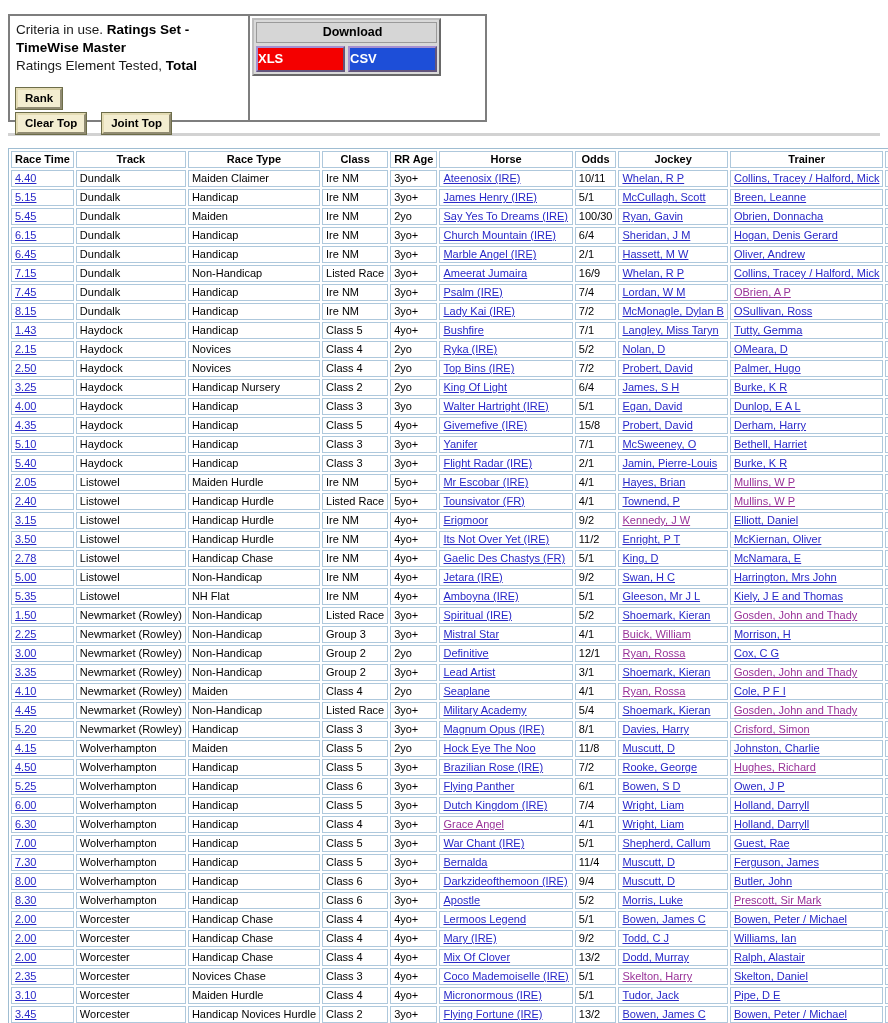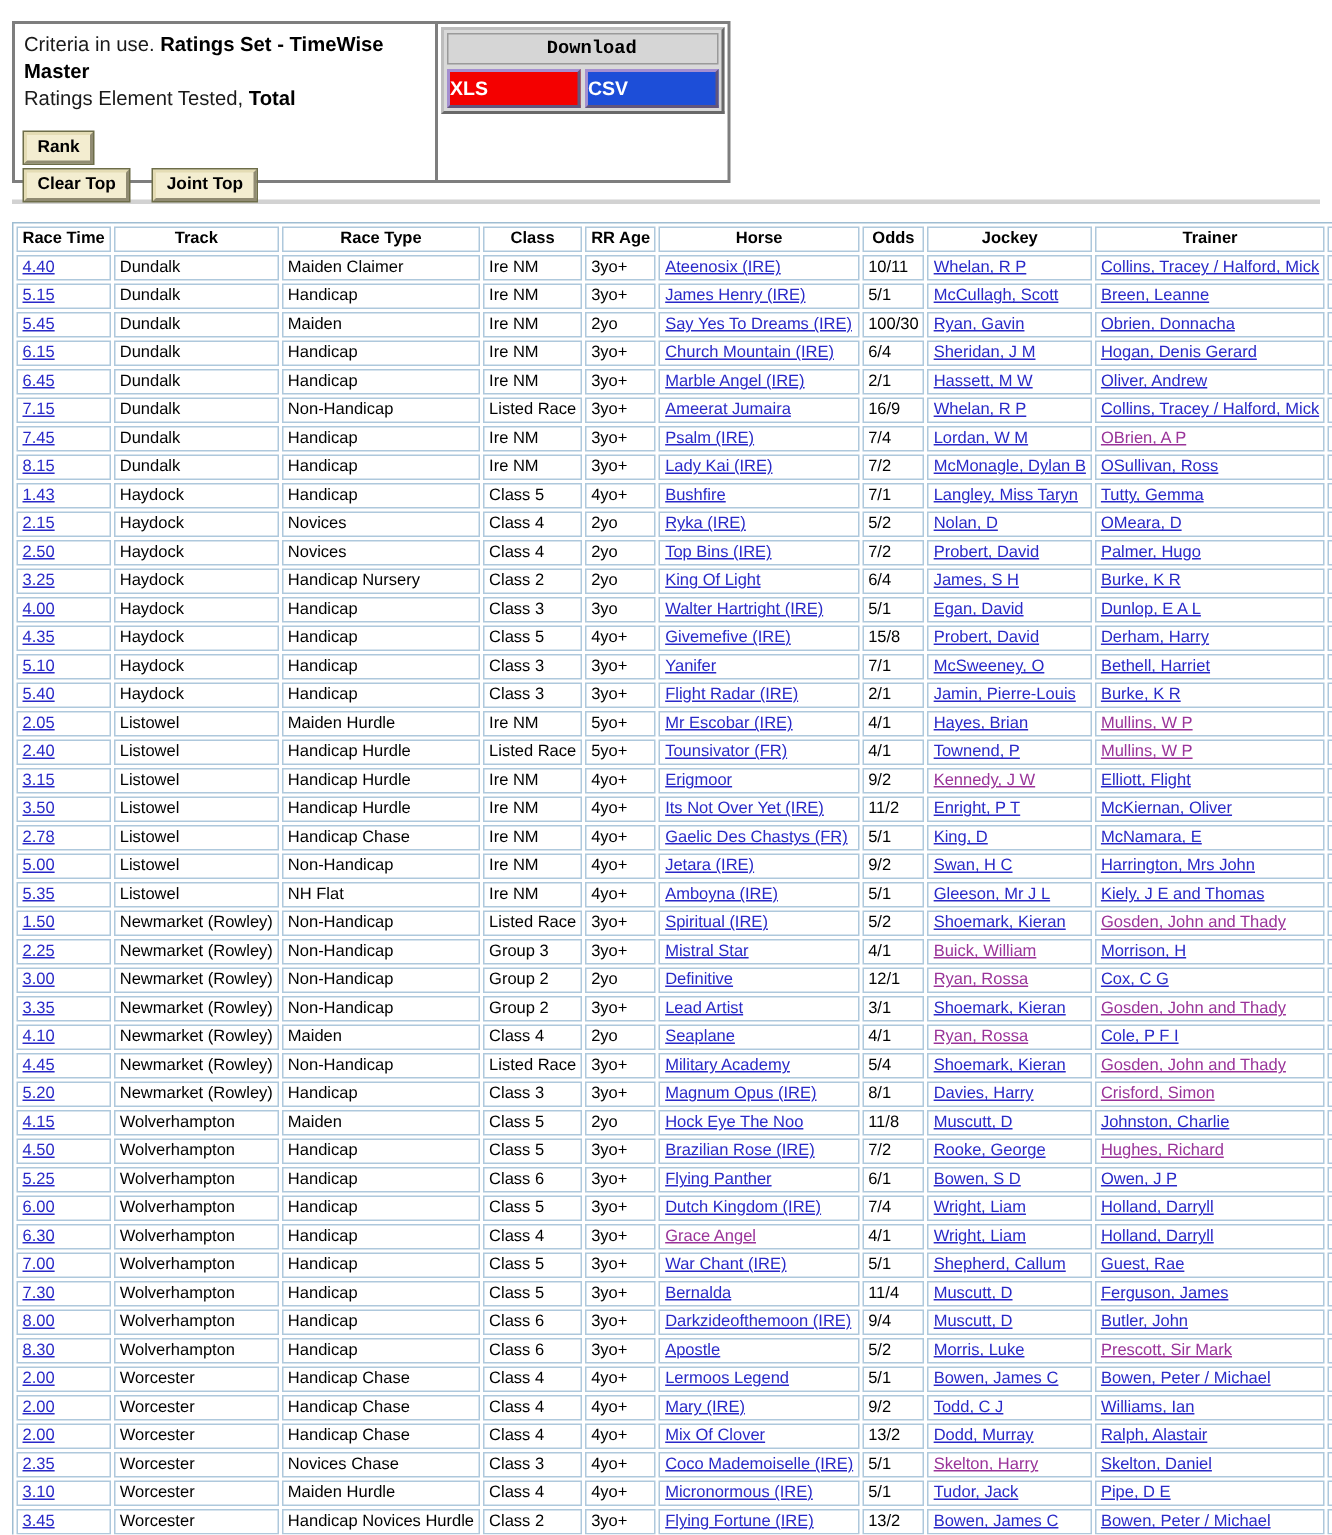--- a/index.html
+++ b/index.html
@@ -14,21 +14,21 @@
   
   .topbox {
     margin-top: 6px;
     width: 479px;
     border: 2px solid #7e7e7e;
     display: flex;
     height: 108px;
     background: #fff;
   }
   .crit-cell {
-    width: 282px;
+    width: 240px;
     padding: 5px 6px 4px 6px;
     border-right: 2px solid #7e7e7e;
   }
   .crit-text { font-size: 13.5px; line-height: 1.35; color: #1a1a1a; }
   .crit-text b { color: #000; }
   .btn-row1 { margin-top: 12px; }
   .btn-row2 { margin-top: 4px; }
   .uibtn {
     display: inline-block;
     font-family: "Liberation Sans", sans-serif;
@@ -47,21 +47,20 @@
     width: 189px;
     padding: 1px;
   }
   .dl-head {
     text-align: center;
     font-size: 12.5px; font-weight: bold;
     padding: 2px 0 3px 12px;
     border: 1px solid #9a9a9a;
     background: #d6d6d6;
     margin: 1px;
-    font-family: Liberation Mono, monospace;
   }
   .dl-btnrow { display: flex; gap: 3px; padding: 2px 1px 1px 1px; }
   .dl-btn {
     flex: 1;
     text-align: left;
     font-size: 13px; font-weight: bold;
     color: #fff;
     border: 2px outset #a48fd0;
     padding: 3px 0 4px 0;
     cursor: pointer;
@@ -372,21 +371,21 @@
         </tr>
         <tr>
           <td><a href="#">3.15</a></td>
           <td>Listowel</td>
           <td>Handicap Hurdle</td>
           <td>Ire NM</td>
           <td>4yo+</td>
           <td><a href="#">Erigmoor</a></td>
           <td>9/2</td>
           <td><a href="#" class="visited">Kennedy, J W</a></td>
-          <td><a href="#">Elliott, Flight</a></td>
+          <td><a href="#">Elliott, Daniel</a></td>
           <td>Still to Run</td>
         </tr>
         <tr>
           <td><a href="#">3.50</a></td>
           <td>Listowel</td>
           <td>Handicap Hurdle</td>
           <td>Ire NM</td>
           <td>4yo+</td>
           <td><a href="#">Its Not Over Yet (IRE)</a></td>
           <td>11/2</td>

